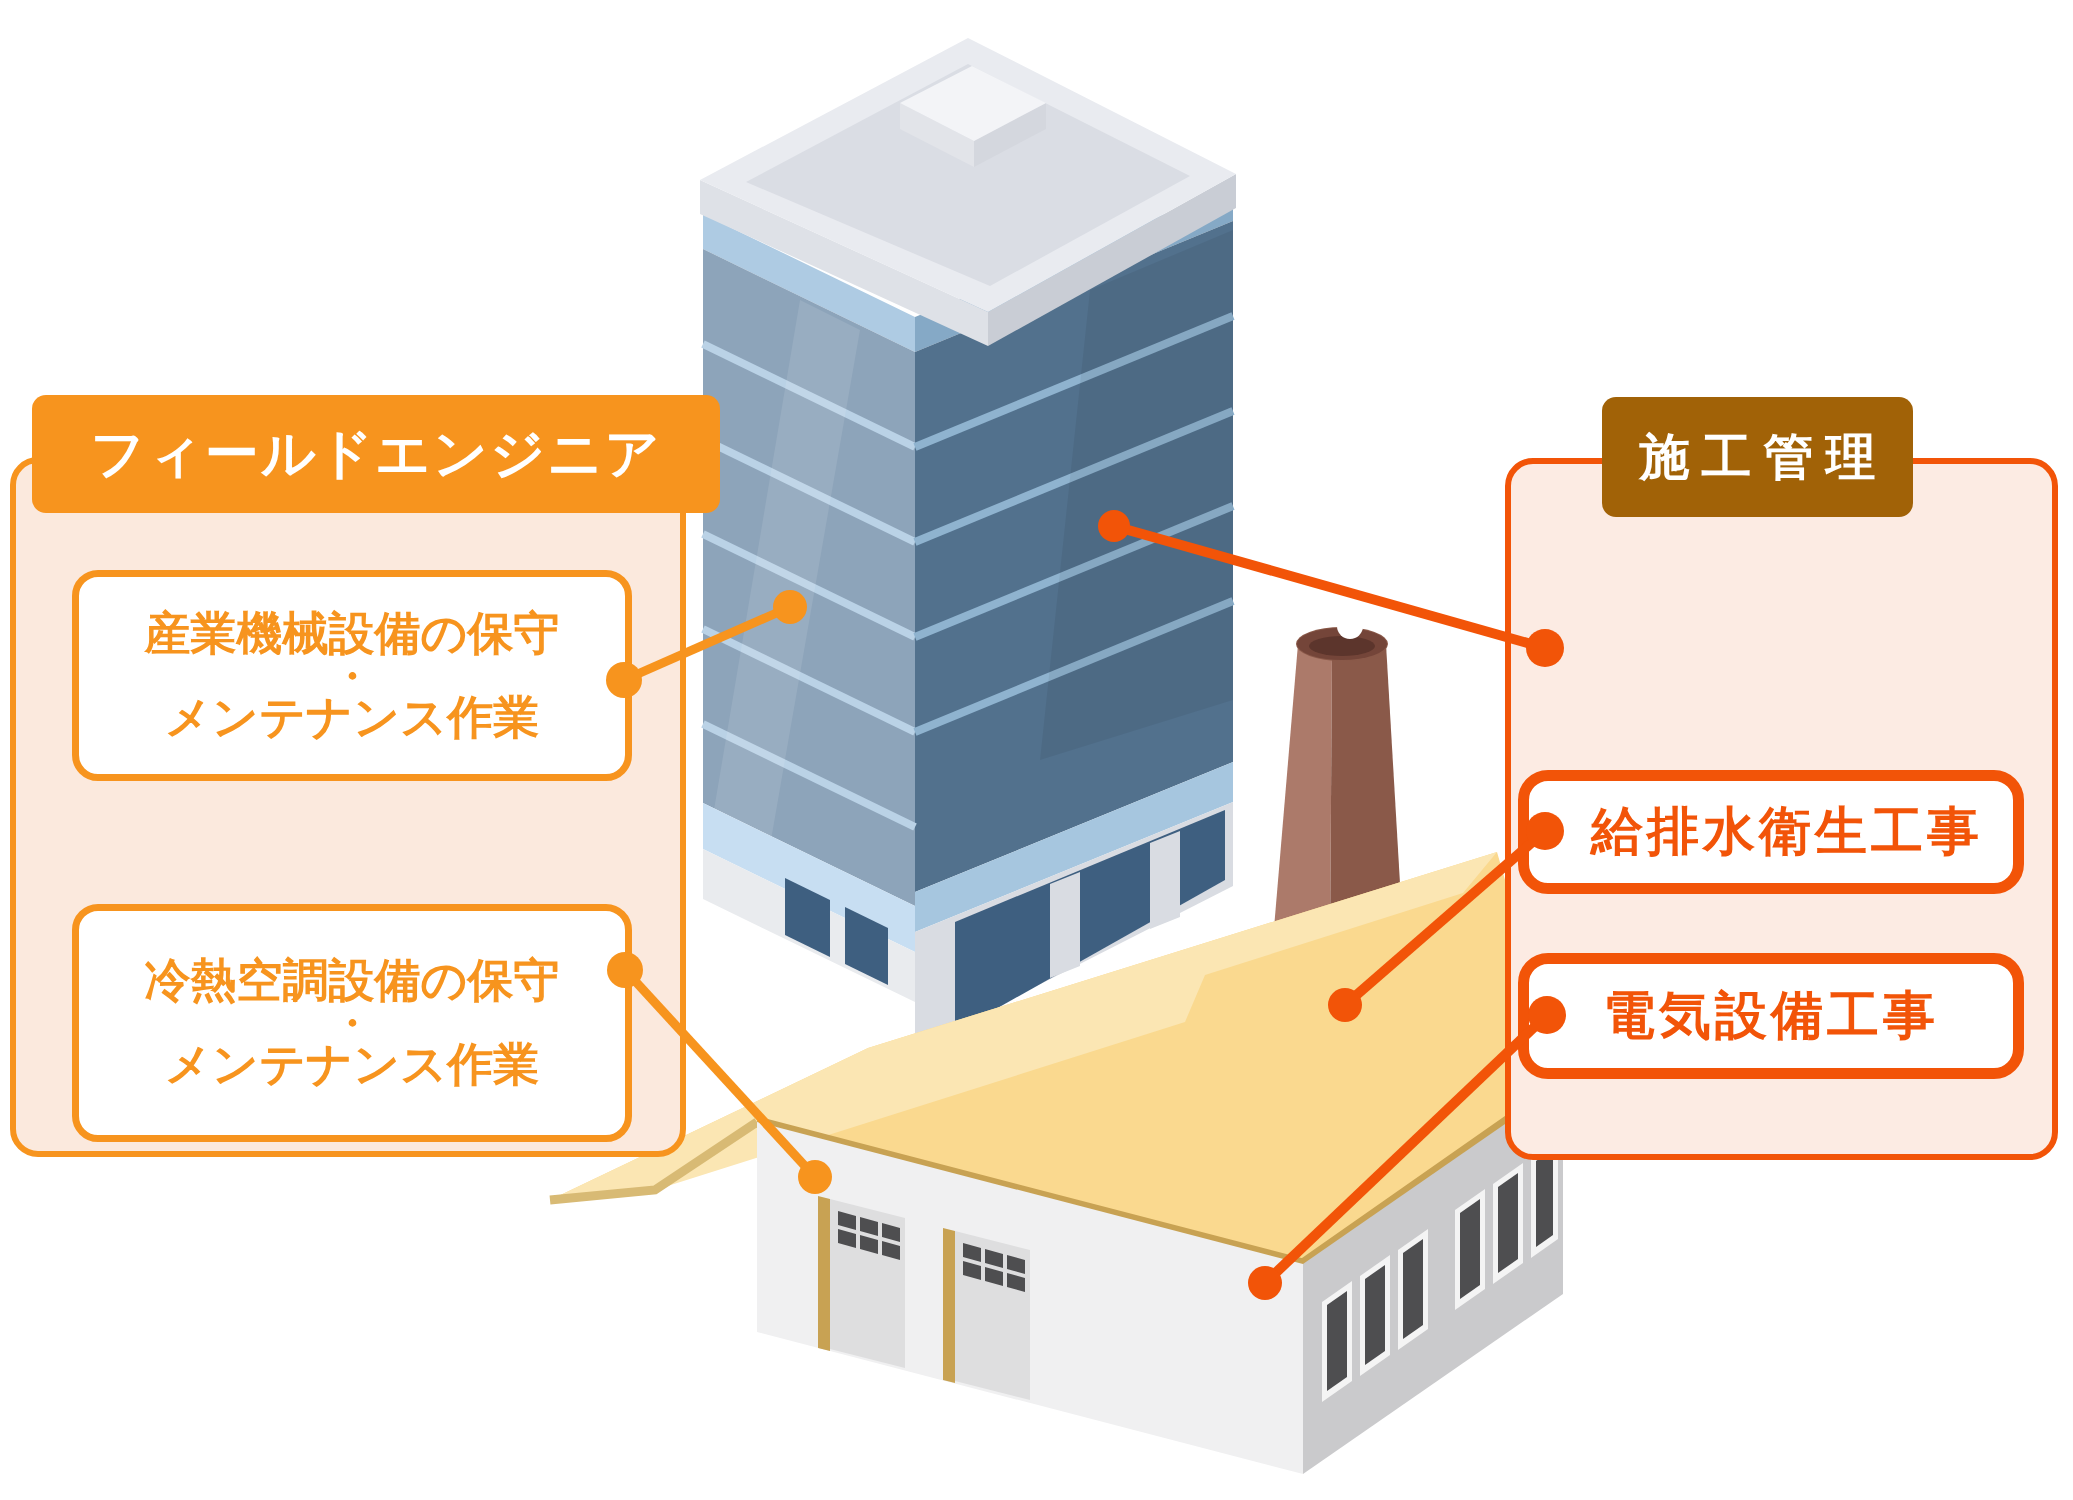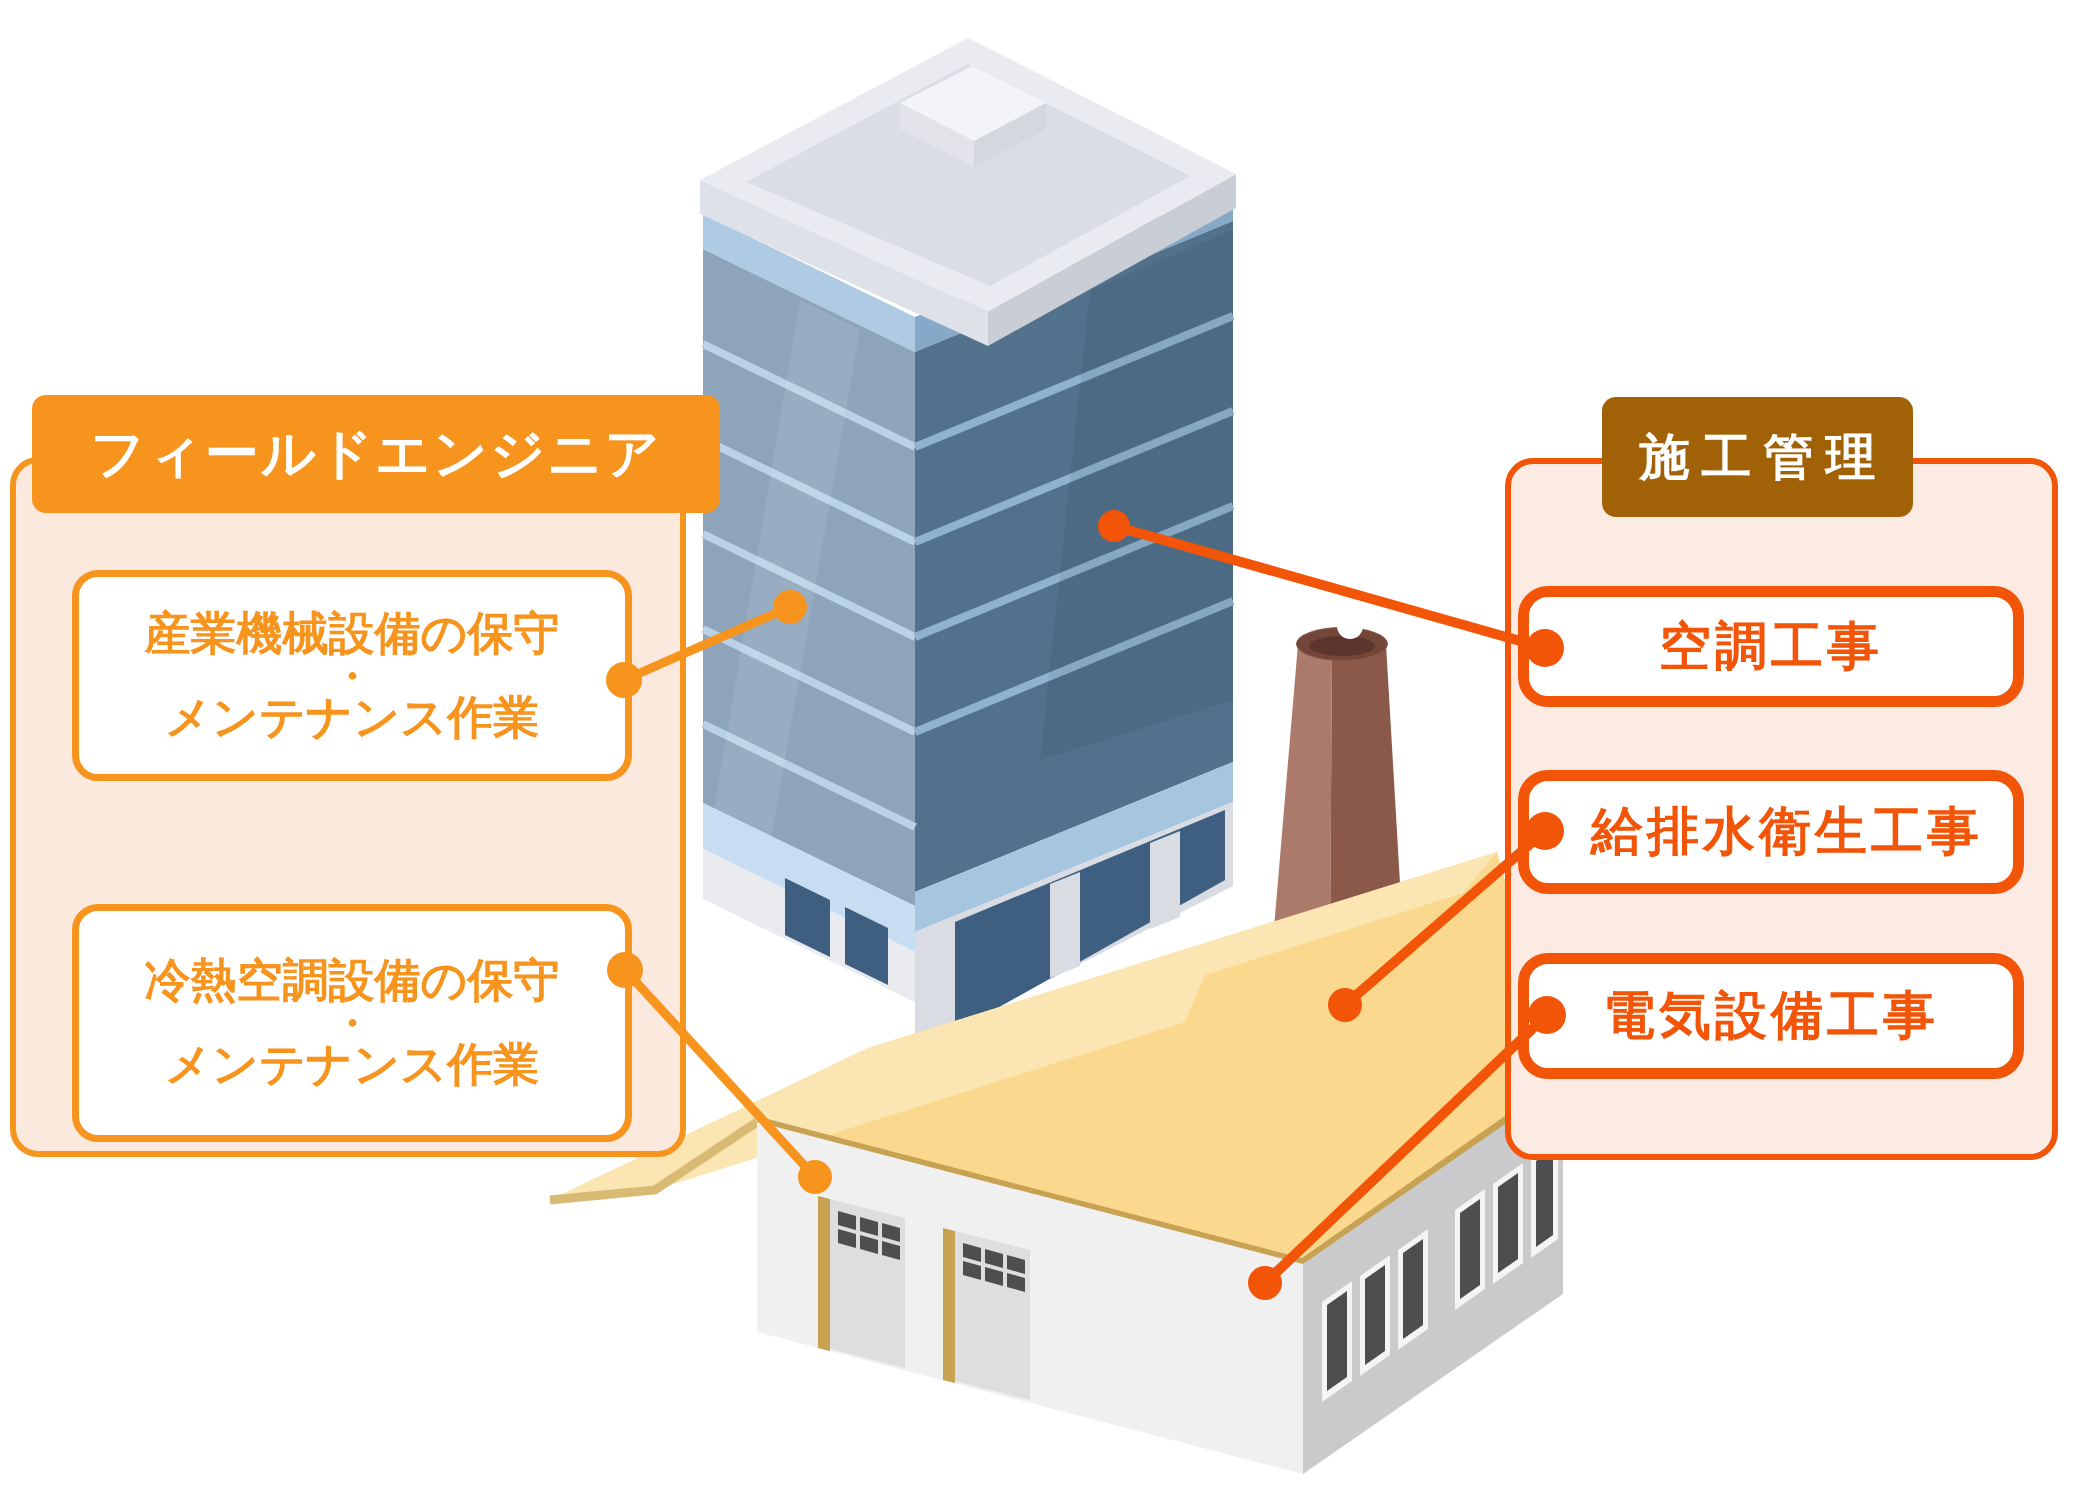--- a/index.html
+++ b/index.html
@@ -167,21 +167,20 @@
 
   <div class="lbox b2">
     <span>冷熱空調設備の保守</span>
     <span class="dotline">・</span>
     <span>メンテナンス作業</span>
   </div>
 
   <div class="panel right"></div>
   <div class="header-tab right">施工管理</div>
 
-  <div class="rbox b1">空調工事</div>
   <div class="rbox b2">給排水衛生工事</div>
   <div class="rbox b3">電気設備工事</div>
 
   <svg id="connect-layer" width="2073" height="1500" viewBox="0 0 2073 1500">
       <line x1="624" y1="680" x2="790" y2="607" stroke="#F7941E" stroke-width="9"></line>
       <circle cx="624" cy="680" r="18" fill="#F7941E"></circle>
       <circle cx="790" cy="607" r="17" fill="#F7941E"></circle>
       <line x1="625" y1="970" x2="815" y2="1177" stroke="#F7941E" stroke-width="9"></line>
       <circle cx="625" cy="970" r="18" fill="#F7941E"></circle>
       <circle cx="815" cy="1177" r="17" fill="#F7941E"></circle>

